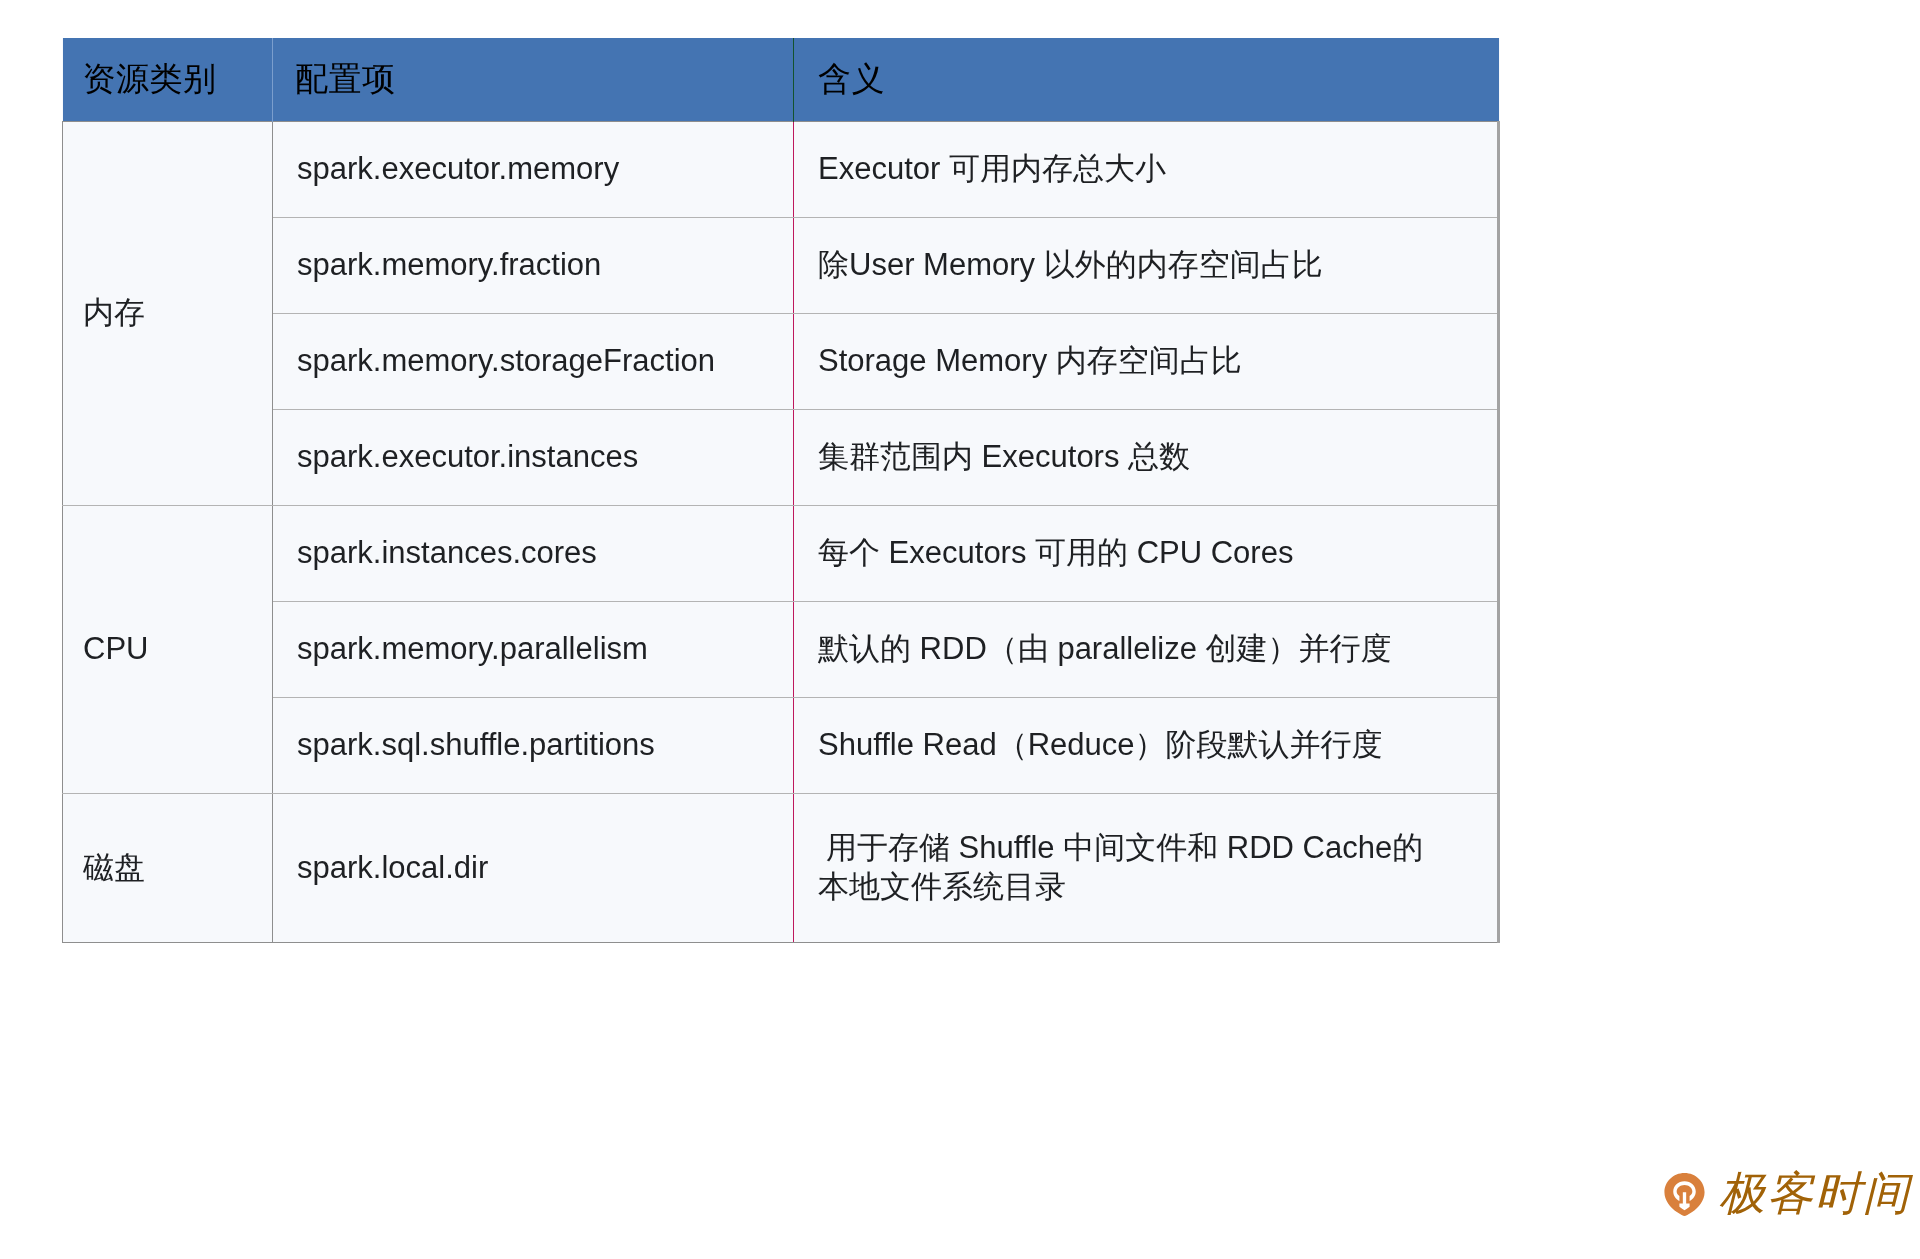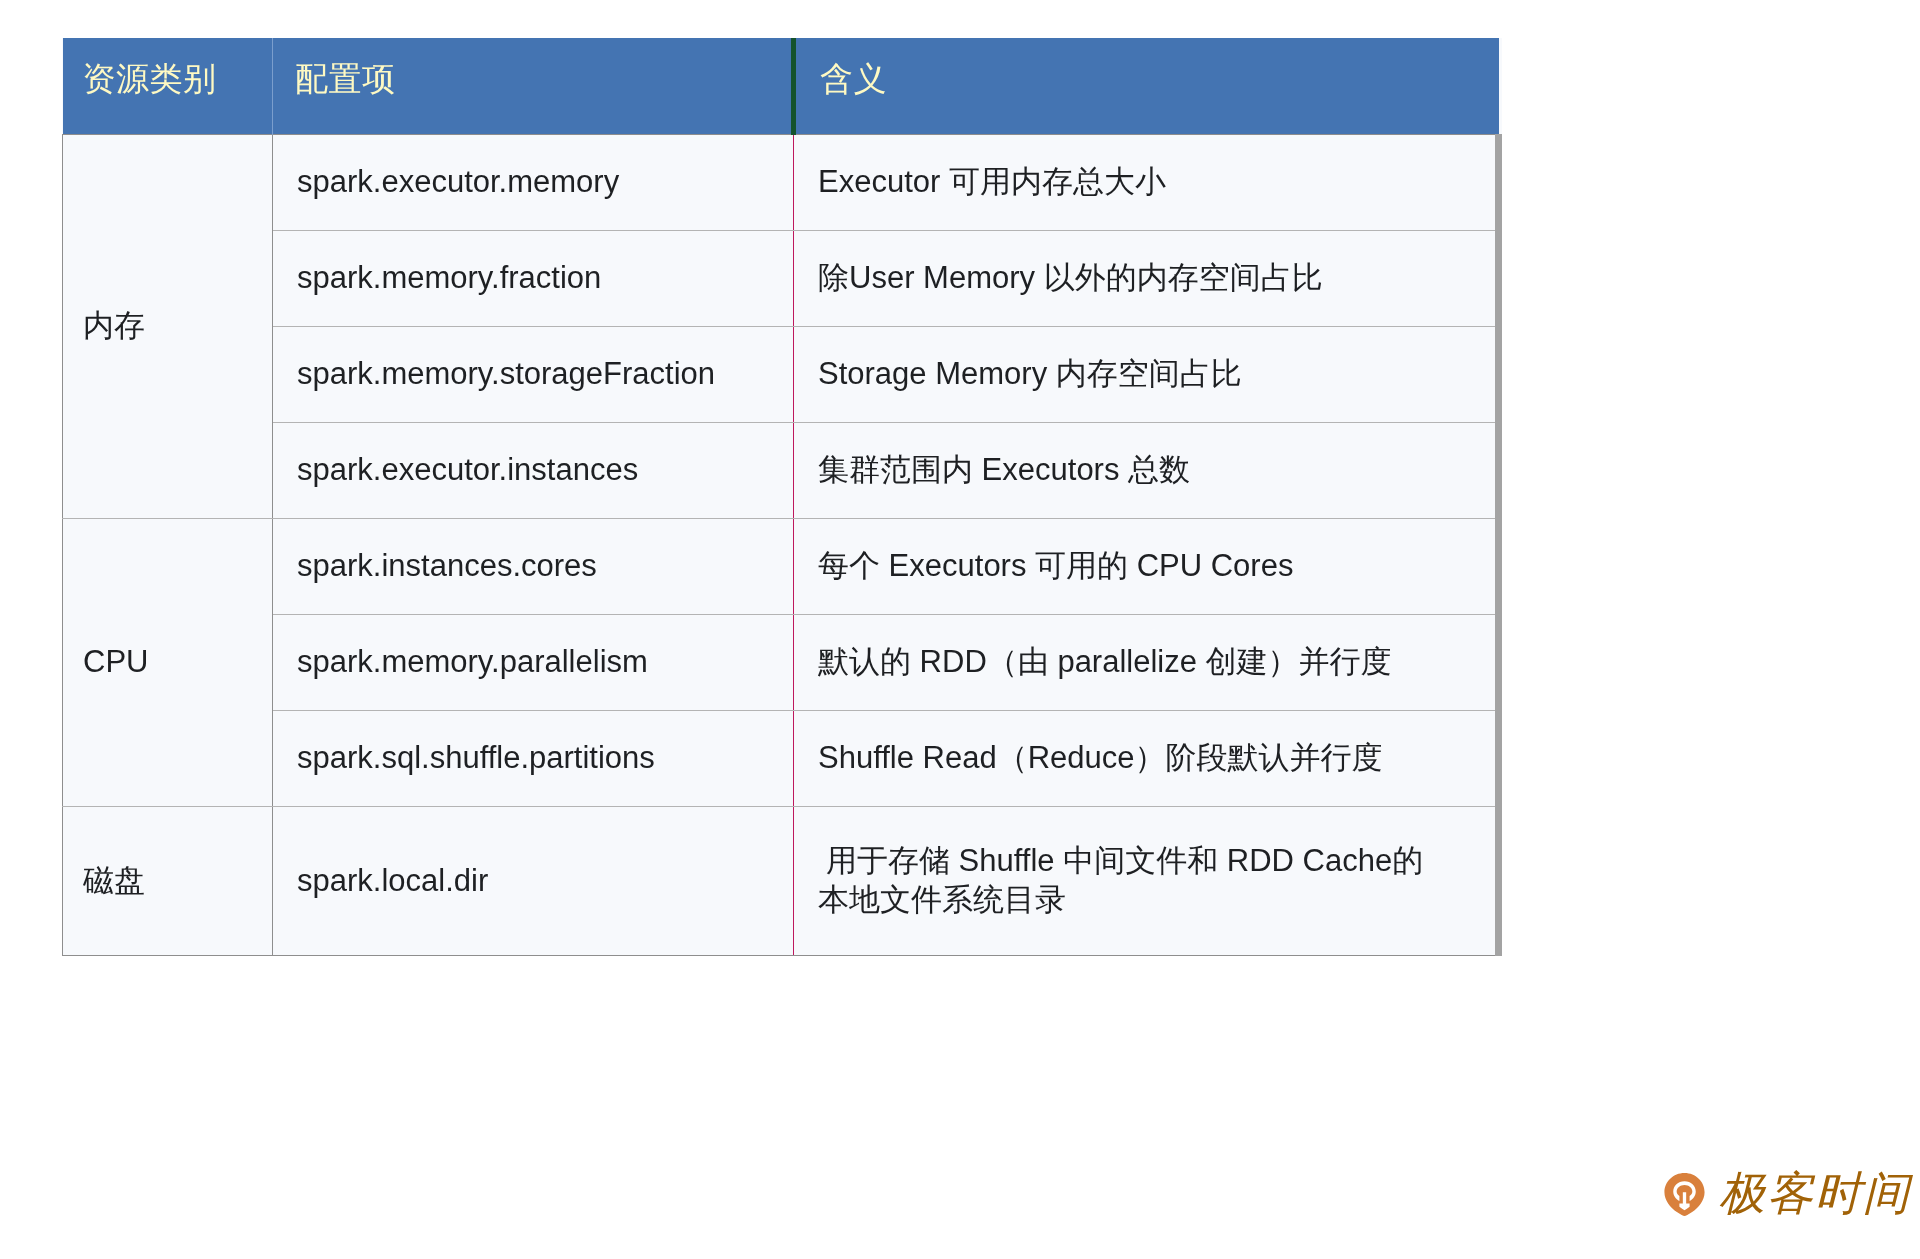--- a/index.html
+++ b/index.html
@@ -29,33 +29,33 @@
     width: 1436px;
     background: #f7f9fc;
   }
 
   table.cfg-table col.c-cat  { width: 210px; }
   table.cfg-table col.c-key  { width: 521px; }
   table.cfg-table col.c-mean { width: 705px; }
 
   thead th {
     background: #4474b2;
-    color: #fef9c3;
+    color: #000000;
     font-weight: normal;
     font-size: 33px;
     text-align: left;
     height: 83px;
-    padding: 0 0 13px 22px;
+    padding: 0 0 0 22px;
     vertical-align: middle;
     border: none;
     letter-spacing: 0.5px;
   }
   thead th.th-cat  { padding-left: 20px; }
   thead th.th-key  { padding-left: 22px; border-left: 1px solid #7b9ecd; margin-top: 29px; }
-  thead th.th-mean { padding-left: 24px; border-left: 5px solid #14532d; }
+  thead th.th-mean { padding-left: 24px; border-left: 1px solid #14532d; }
 
   tbody td {
     border: 1px solid #9a9a9a;
     border-top-color: #b4b4b4;
     border-bottom-color: #b4b4b4;
     background: #f7f9fc;
     font-size: 31px;
     color: #1e2023;
     vertical-align: middle;
     padding: 0 10px 0 22px;
@@ -68,21 +68,21 @@
     border-left: 1px solid #8e8e8e;
     border-right: 1px solid #8e8e8e;
     vertical-align: middle;
     margin-top: 13px;
   }
   tbody td.key-cell {
     border-right: 1px solid #be185d;
     padding-left: 24px;
   }
   tbody td.mean-cell {
-    border-right: 7px solid #a3a3a3;
+    border-right: 3px solid #a3a3a3;
     padding-left: 24px;
   }
 
   tbody tr.group-start > td {
     border-top: 1px solid #8e8e8e;
   }
   tbody tr:last-child > td {
     border-bottom: 1px solid #8e8e8e;
   }
 

